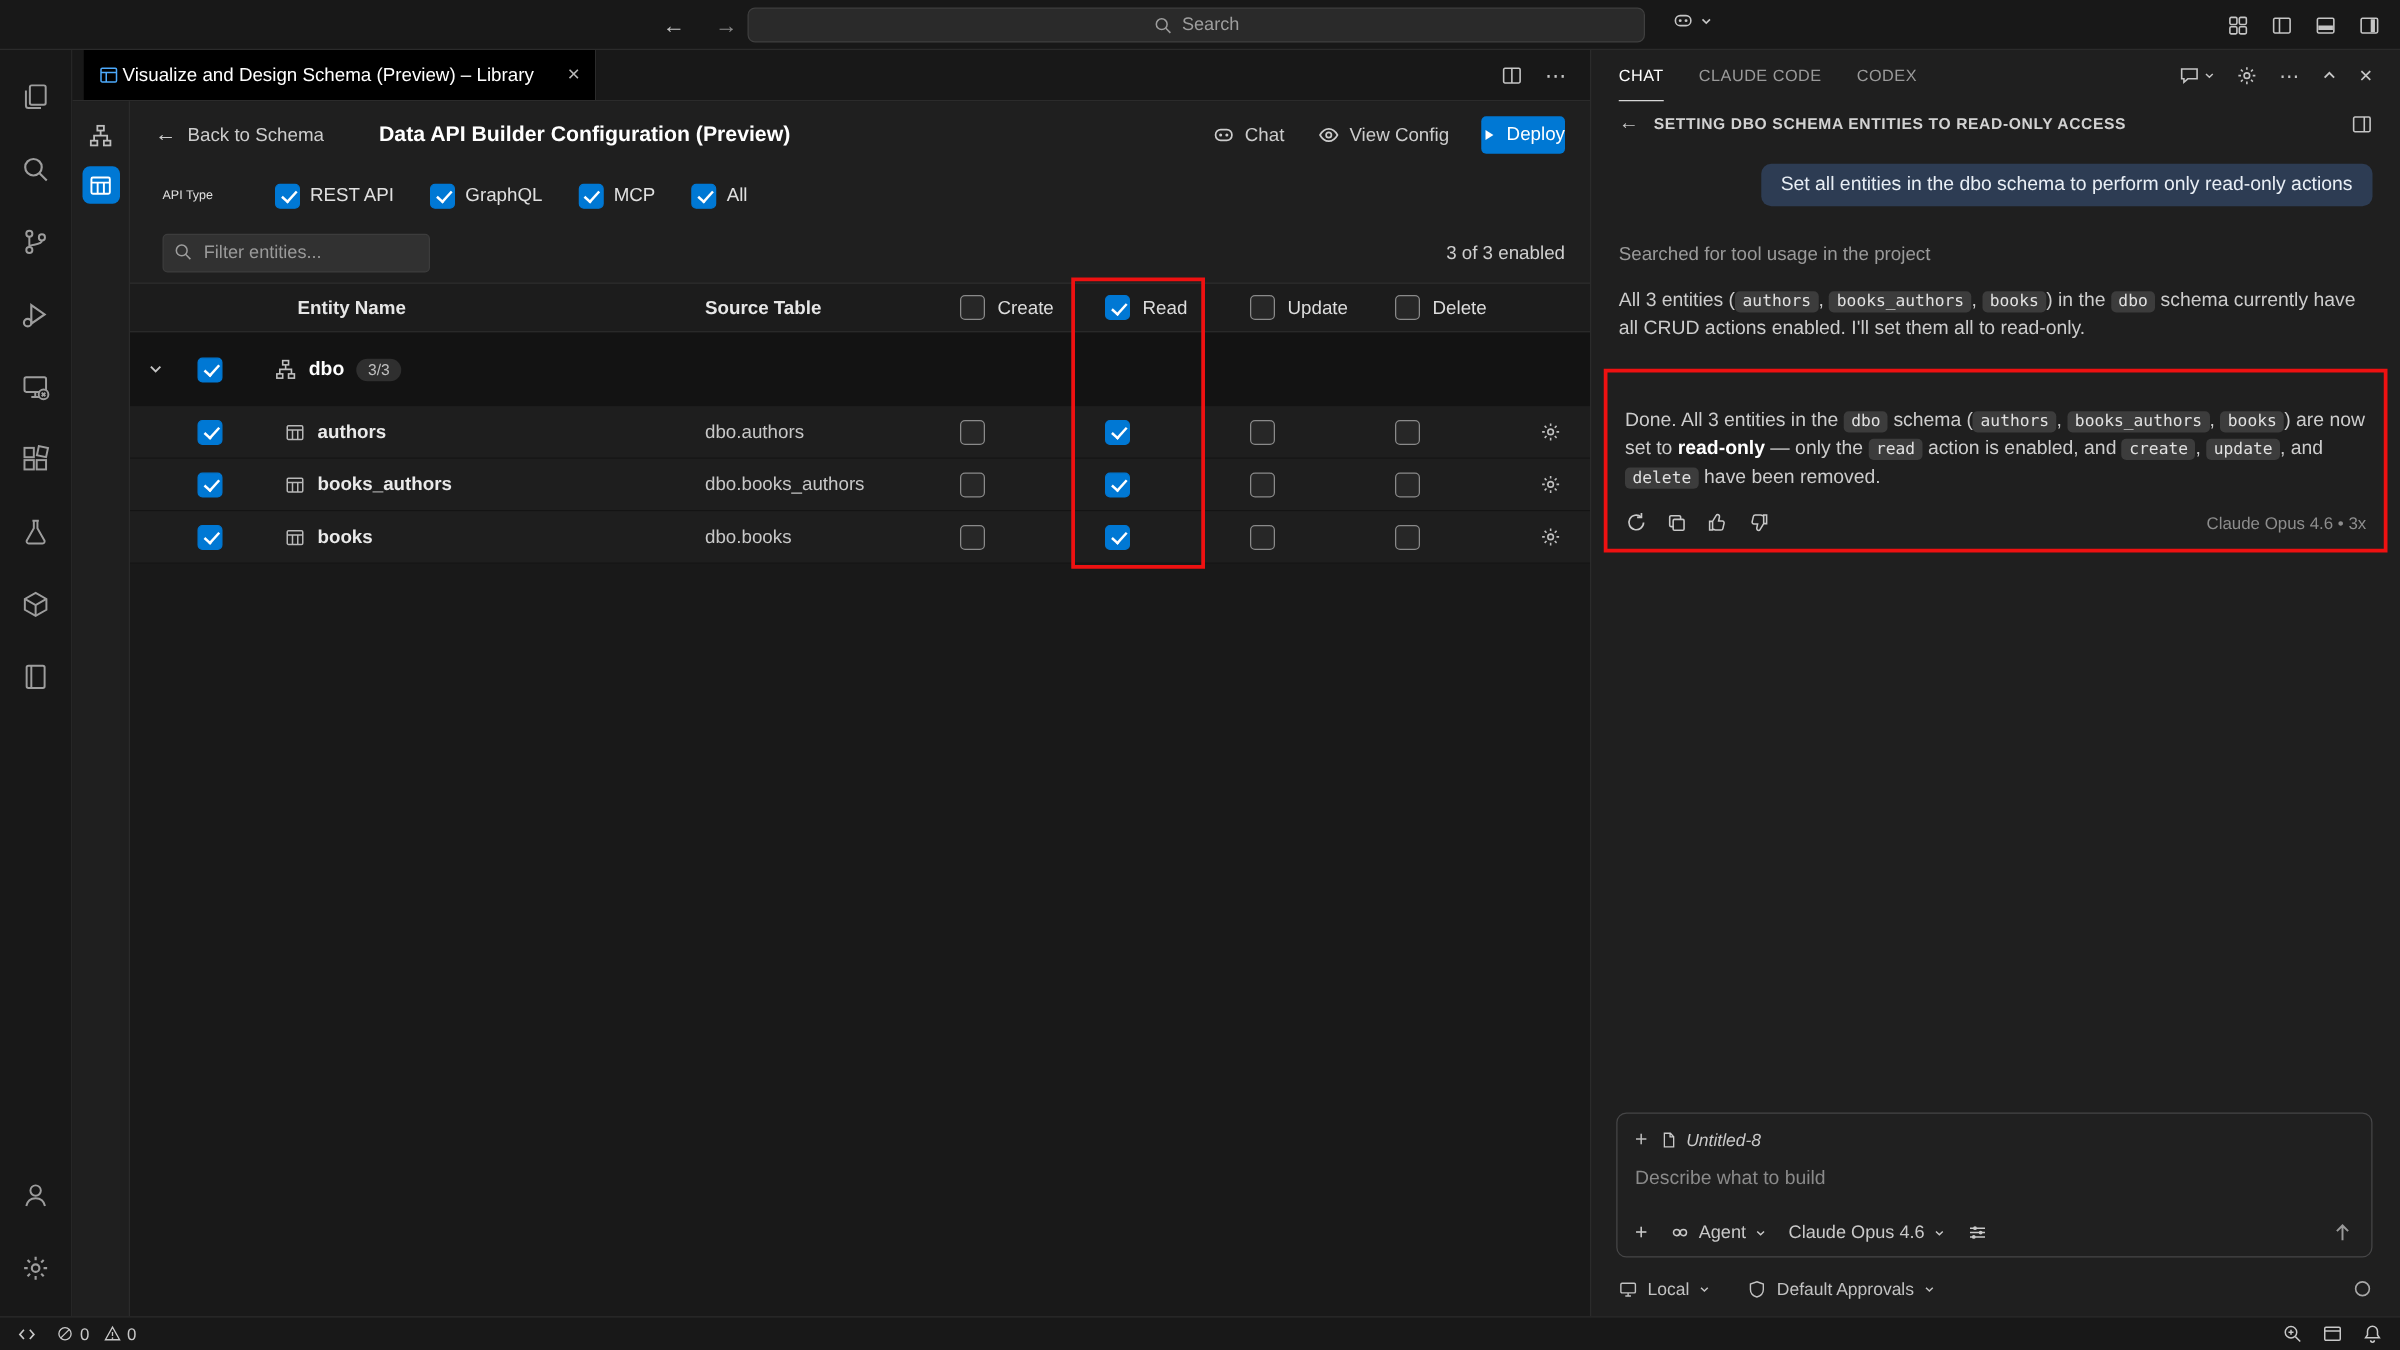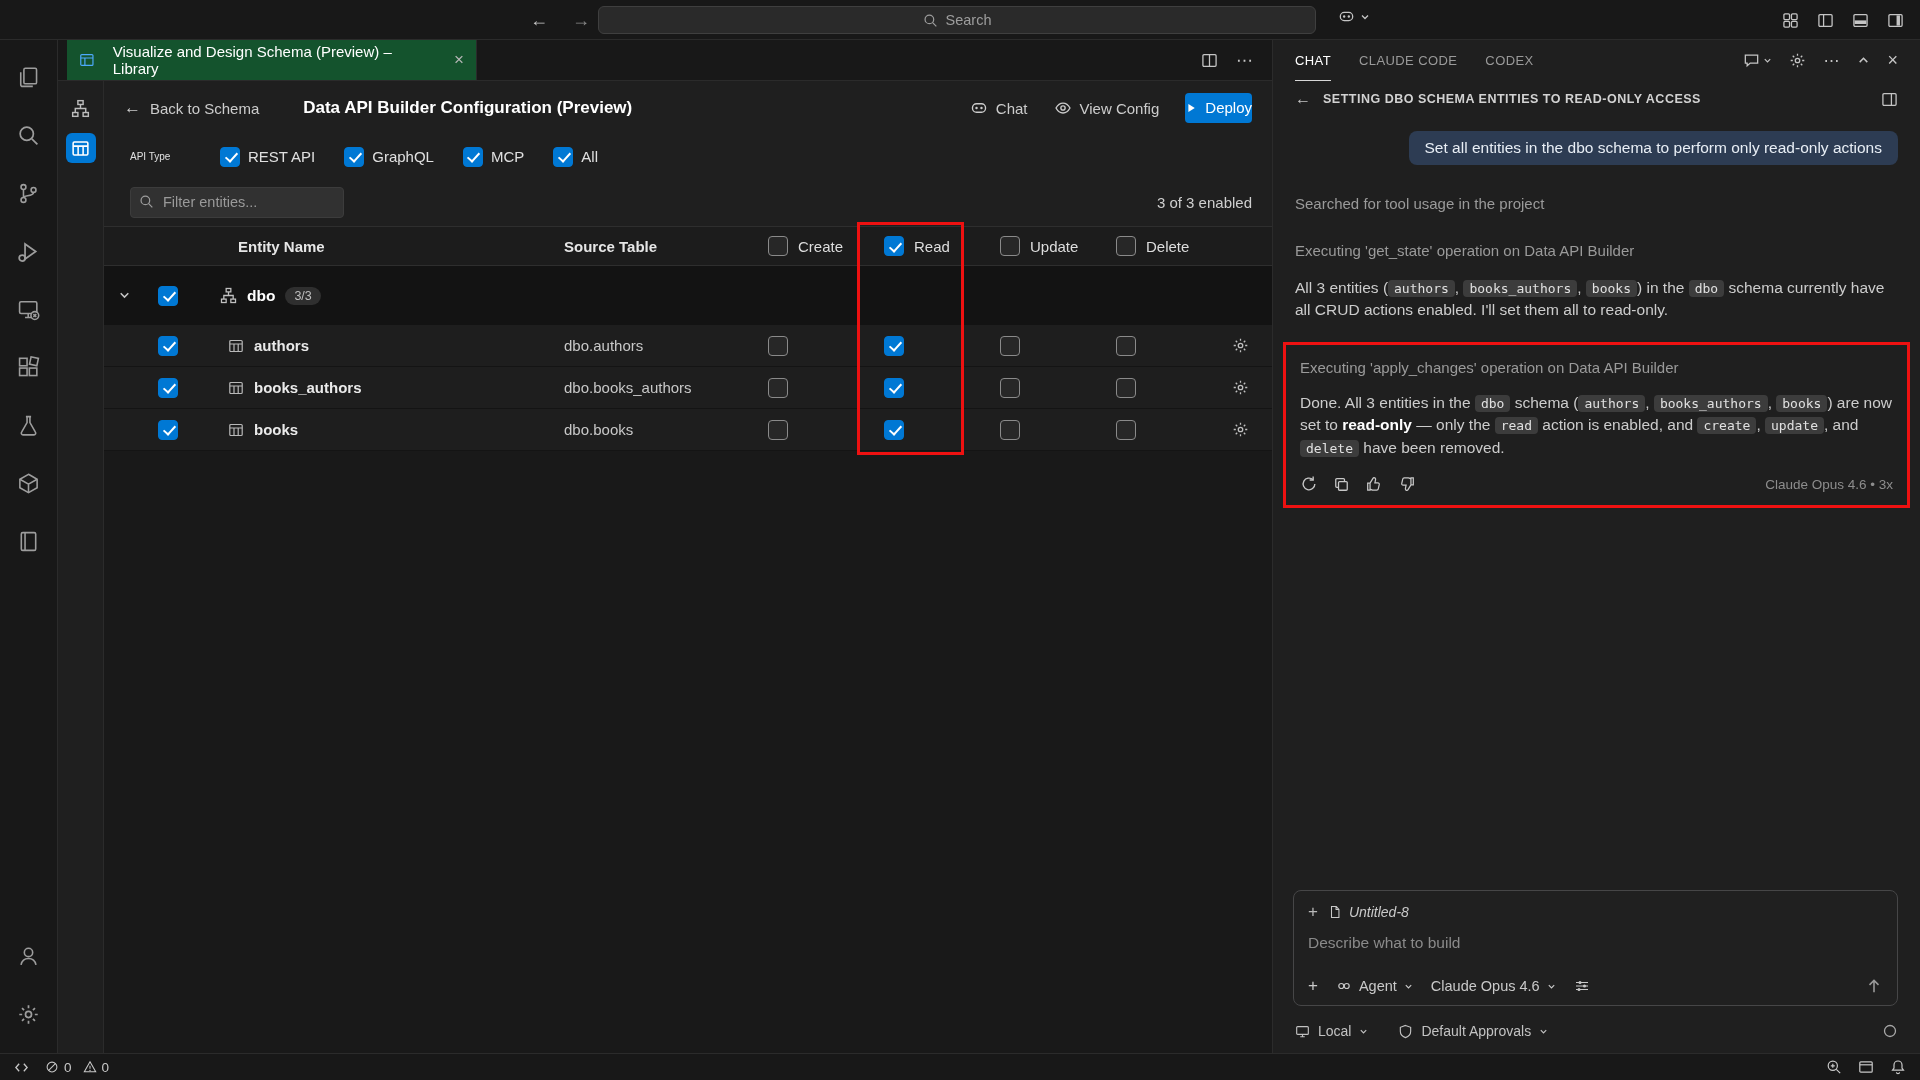--- a/index.html
+++ b/index.html
@@ -17,21 +17,21 @@
   .tb-right { position:absolute; right:16px; top:0; height:40px; display:flex; align-items:center; gap:18px; color:#c5c5c5; }
 
   
   .activitybar { position:absolute; left:0; top:40px; bottom:27px; width:58px; background:#181818; border-right:1px solid #2b2b2b; display:flex; flex-direction:column; align-items:center; padding:8px 0 10px; }
   .ab-icon { height:58px; width:58px; display:flex; align-items:center; justify-content:center; color:#9d9d9d; cursor:pointer; }
   .ab-bottom { margin-top:auto; display:flex; flex-direction:column; align-items:center; }
 
   
   .main { position:absolute; left:58px; top:40px; width:1214px; bottom:27px; background:#1f1f1f; }
   .tabbar { height:41px; background:#181818; border-bottom:1px solid #2b2b2b; display:flex; align-items:stretch; position:relative; }
-  .tab { margin-left:9px; width:410px; background:#14532d; display:flex; align-items:center; gap:18px; padding:0 12px; color:#ffffff; font-size:15px; border-right:1px solid #2b2b2b; cursor:pointer; }
+  .tab { margin-left:9px; width:410px; background:#000000; display:flex; align-items:center; gap:3px; padding:0 12px; color:#ffffff; font-size:15px; border-right:1px solid #2b2b2b; cursor:pointer; }
   .tab .close { margin-left:auto; color:#b6b6b6; font-size:17px; }
   .tabbar-actions { position:absolute; right:18px; top:0; height:41px; display:flex; align-items:center; gap:18px; color:#c5c5c5; }
   .content { position:absolute; top:41px; left:0; right:0; bottom:0; display:flex; }
   .ministrip { width:46px; border-right:1px solid #2b2b2b; background:#1f1f1f; display:flex; flex-direction:column; align-items:center; padding-top:12px; gap:10px; }
   .ms-icon { width:30px; height:30px; display:flex; align-items:center; justify-content:center; color:#bdbdbd; border-radius:6px; cursor:pointer; }
   .ms-icon.selected { background:#0078d4; color:#ffffff; }
   .page { flex:1; display:flex; flex-direction:column; background:#1f1f1f; position:relative; }
   .page-header { height:54px; display:flex; align-items:center; padding:0 20px; }
   .back-link { display:flex; align-items:center; gap:9px; color:#cccccc; font-size:15px; cursor:pointer; }
   .page-title { margin-left:44px; font-size:17px; font-weight:bold; color:#ffffff; }
@@ -536,25 +536,23 @@
           <svg width="17" height="17" viewBox="0 0 16 16" stroke="currentColor" fill="none" stroke-width="1.2">
             <rect x="1.8" y="2.5" width="12.4" height="11" rx="1"></rect>
             <path d="M9.8 2.5 V13.5"></path>
           </svg>
         </span>
     </div>
 
     <div class="messages">
       <div class="bubble">Set all entities in the dbo schema to perform only read-only actions</div>
       <div class="dim searched">Searched for tool usage in the project</div>
-      <div class="dim e1">Executing 'get_state' operation on Data API Builder</div>
       <div class="para p2"><span>All 3 entities (</span><code class="chip">authors</code><span>, </span><code class="chip">books_authors</code><span>, </span><code class="chip">books</code><span>) in the </span><code class="chip">dbo</code><span> schema currently have all CRUD actions enabled. I'll set them all to read-only.</span></div>
 
       <div class="tool-block">
-        <div class="dim tb-exec">Executing 'apply_changes' operation on Data API Builder</div>
         <div class="para tb-para"><span>Done. All 3 entities in the </span><code class="chip">dbo</code><span> schema (</span><code class="chip">authors</code><span>, </span><code class="chip">books_authors</code><span>, </span><code class="chip">books</code><span>) are now set to </span><strong>read-only</strong><span> — only the </span><code class="chip">read</code><span> action is enabled, and </span><code class="chip">create</code><span>, </span><code class="chip">update</code><span>, and </span><code class="chip">delete</code><span> have been removed.</span></div>
         <div class="resp-actions">
           <span class="ra-icon">
               <svg width="18" height="18" viewBox="0 0 16 16" stroke="currentColor" fill="none" stroke-width="1.2">
                 <path d="M13.2 8 A5.2 5.2 0 1 1 11.5 4.1"></path>
                 <path d="M11.7 1.3 L11.7 4.4 L8.6 4.4"></path>
               </svg>
             </span>
           <span class="ra-icon">
               <svg width="17" height="17" viewBox="0 0 16 16" stroke="currentColor" fill="none" stroke-width="1.2">

